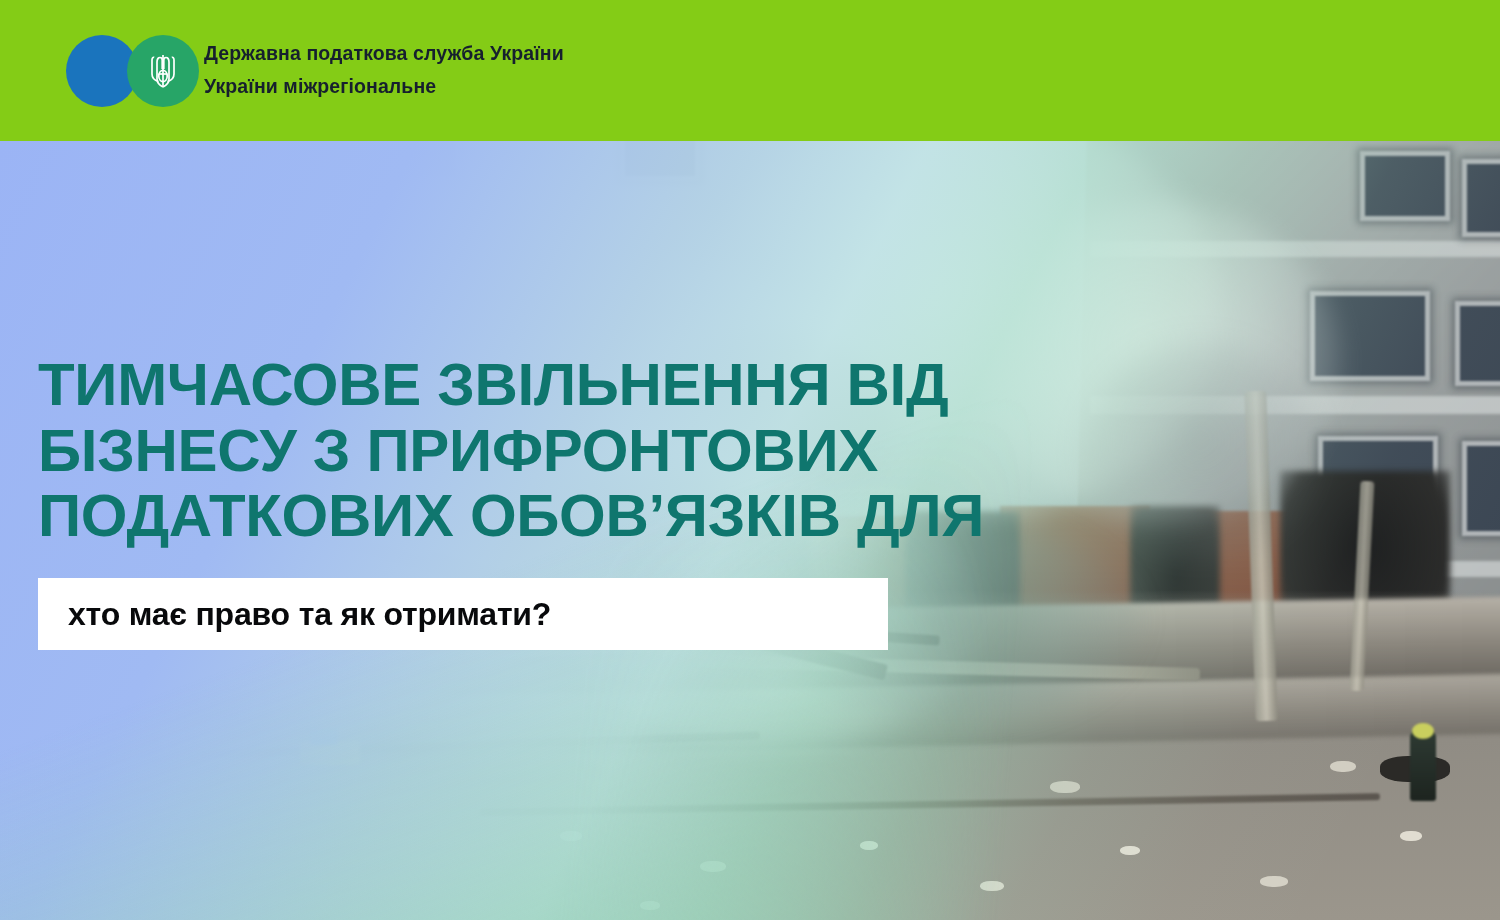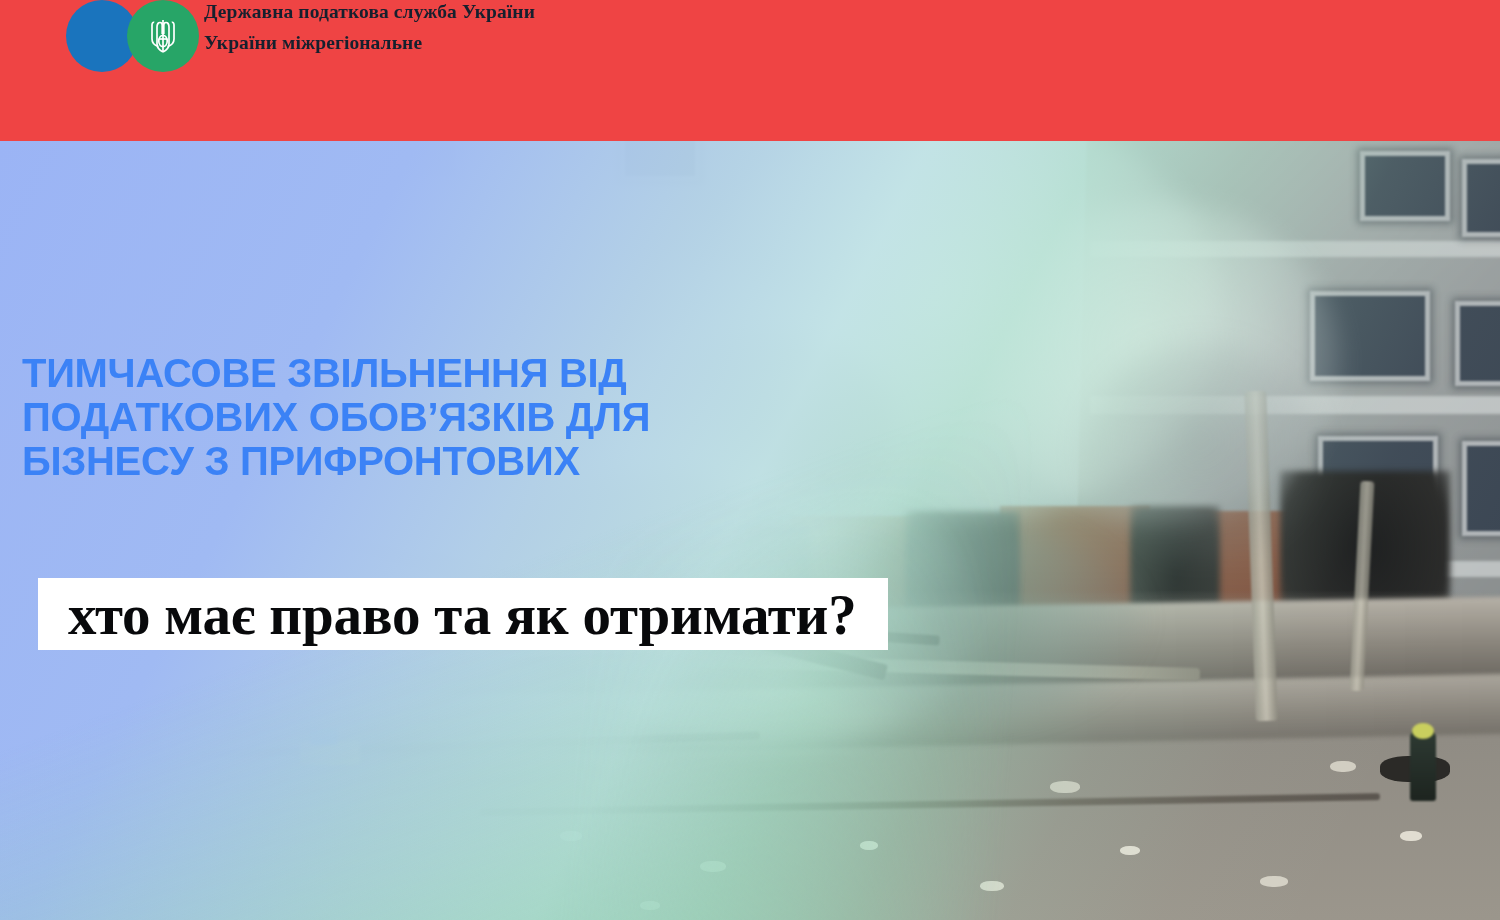--- a/index.html
+++ b/index.html
@@ -14,24 +14,23 @@
   .poster {
     position:relative;
     width:1500px; height:920px;
     overflow:hidden;
   }
 
   
   .header {
     position:absolute; left:0; top:0;
     width:1500px; height:141px;
-    background:#ef4444;
-    display:flex; 
+    background:#84cc16;
+    display:flex; align-items:center;
     z-index:40;
-    font-family:Liberation Serif, serif;
   }
 
   .logo-mark {
     position:relative;
     width:118px; height:72px;
     margin-left:66px;
     flex:0 0 auto;
   }
   .logo-circle-blue {
     position:absolute; left:0; top:0;
@@ -216,47 +215,46 @@
 
   
   .content {
     position:absolute; left:0; top:141px;
     width:1500px; height:779px;
     z-index:60;
   }
 
   .headline {
     position:absolute;
-    left:22px; top:211px;
+    left:38px; top:211px;
     width:880px;
-    color:#3b82f6;
-    font-size:40px;
+    color:#0f766e;
+    font-size:60px;
     font-weight:bold;
     line-height:1.095;
     letter-spacing:-0.3px;
     text-transform:uppercase;
     font-stretch:condensed;
   }
   .headline div { white-space:nowrap; }
 
   .subtitle-banner {
     position:absolute;
     left:38px; top:437px;
     width:850px; height:72px;
     background:#ffffff;
     display:flex; align-items:center;
   }
   .subtitle-text {
     margin-left:30px;
     color:#08090b;
-    font-size:57px;
+    font-size:32px;
     font-weight:bold;
     letter-spacing:-0.2px;
     white-space:nowrap;
-    font-family:Liberation Serif, serif;
   }
 </style>
 </head>
 <body>
 
 <div class="poster">
 
   <div class="header">
 
     <div class="logo-mark">
@@ -371,22 +369,22 @@
     <div class="ph-smoke-dark" style="left:1080px; top:200px;  width:240px; height:220px; opacity:.5;"></div>
   </div>
 
   <div class="overlay"></div>
   <div class="overlay-green"></div>
 
   <div class="content">
 
     <div class="headline">
       <div>ТИМЧАСОВЕ ЗВІЛЬНЕННЯ ВІД</div>
+      <div>БІЗНЕСУ З ПРИФРОНТОВИХ</div>
       <div>ПОДАТКОВИХ ОБОВ’ЯЗКІВ ДЛЯ</div>
-      <div>БІЗНЕСУ З ПРИФРОНТОВИХ</div>
     </div>
 
     <div class="subtitle-banner">
       <div class="subtitle-text">хто має право та як отримати?</div>
     </div>
 
   </div>
 
 </div>
 

